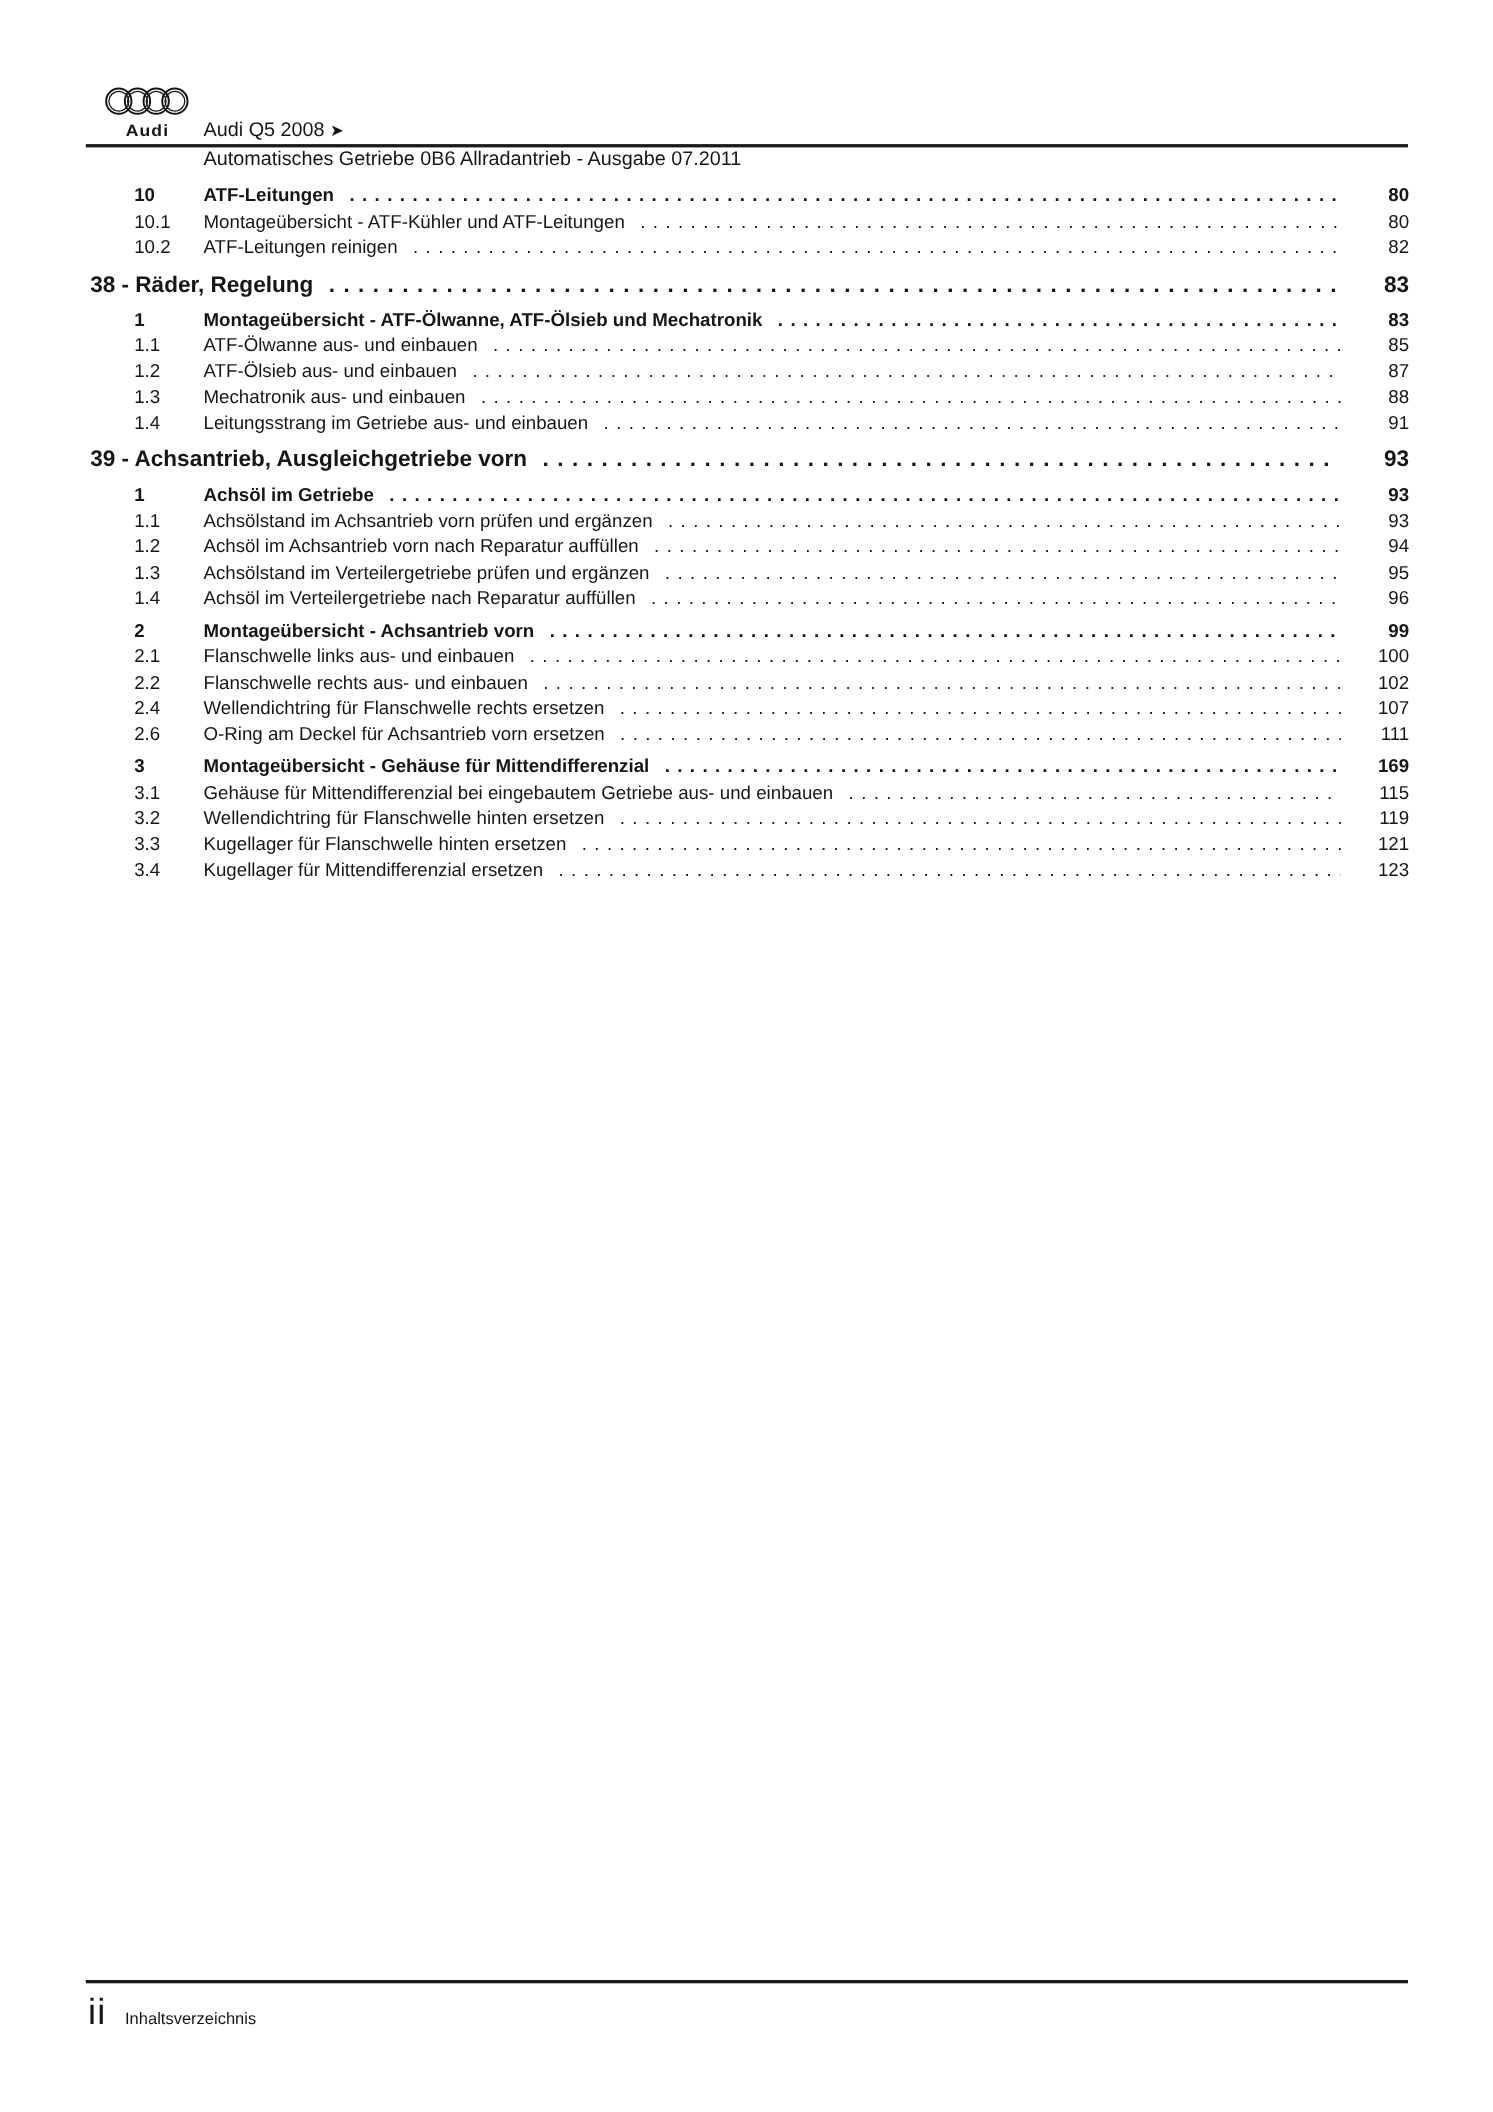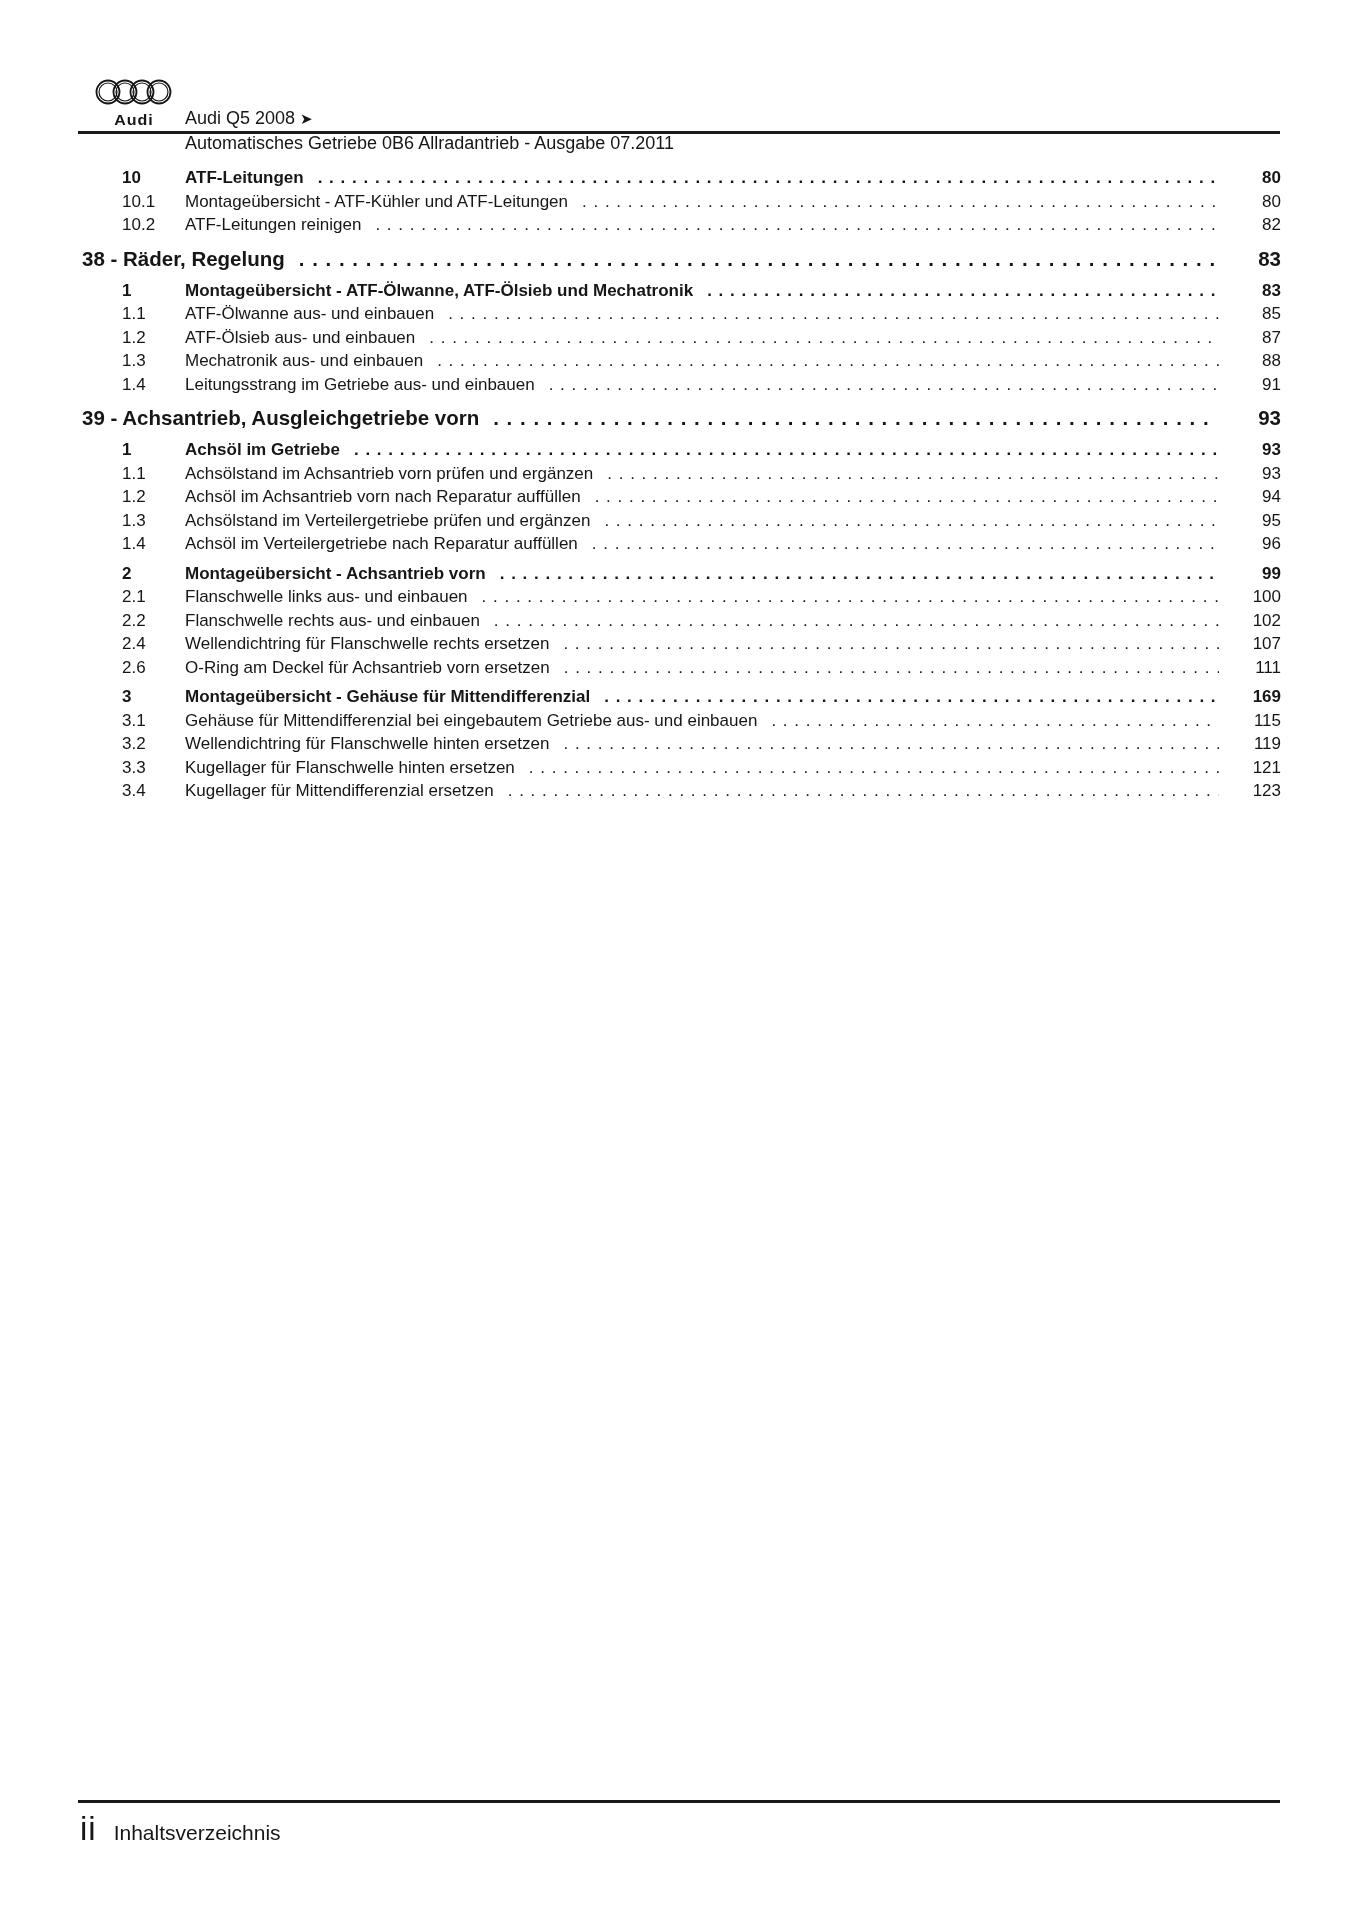--- a/index.html
+++ b/index.html
@@ -83,21 +83,21 @@
   .footer-rule {
     position: absolute; left: 78px; right: 77px; top: 1800px;
     height: 3px; background: #1a1a1a;
   }
   .footer {
     position: absolute; left: 80px; top: 1809px; right: 77px;
     display: flex;
     align-items: baseline;
   }
   .footer .folio { font-size: 33px; line-height: 40px; letter-spacing: 1px; }
-  .footer .footer-label { font-size: 21px; margin-left: 17px; }
+  .footer .footer-label { font-size: 15px; margin-left: 17px; }
 </style>
 </head>
 <body>
 
 <div class="page">
 
   <div class="header">
     <div class="logo">
       <svg width="78" height="36" viewBox="0 0 78 36" aria-hidden="true">
         <g fill="none" stroke="#161616">

